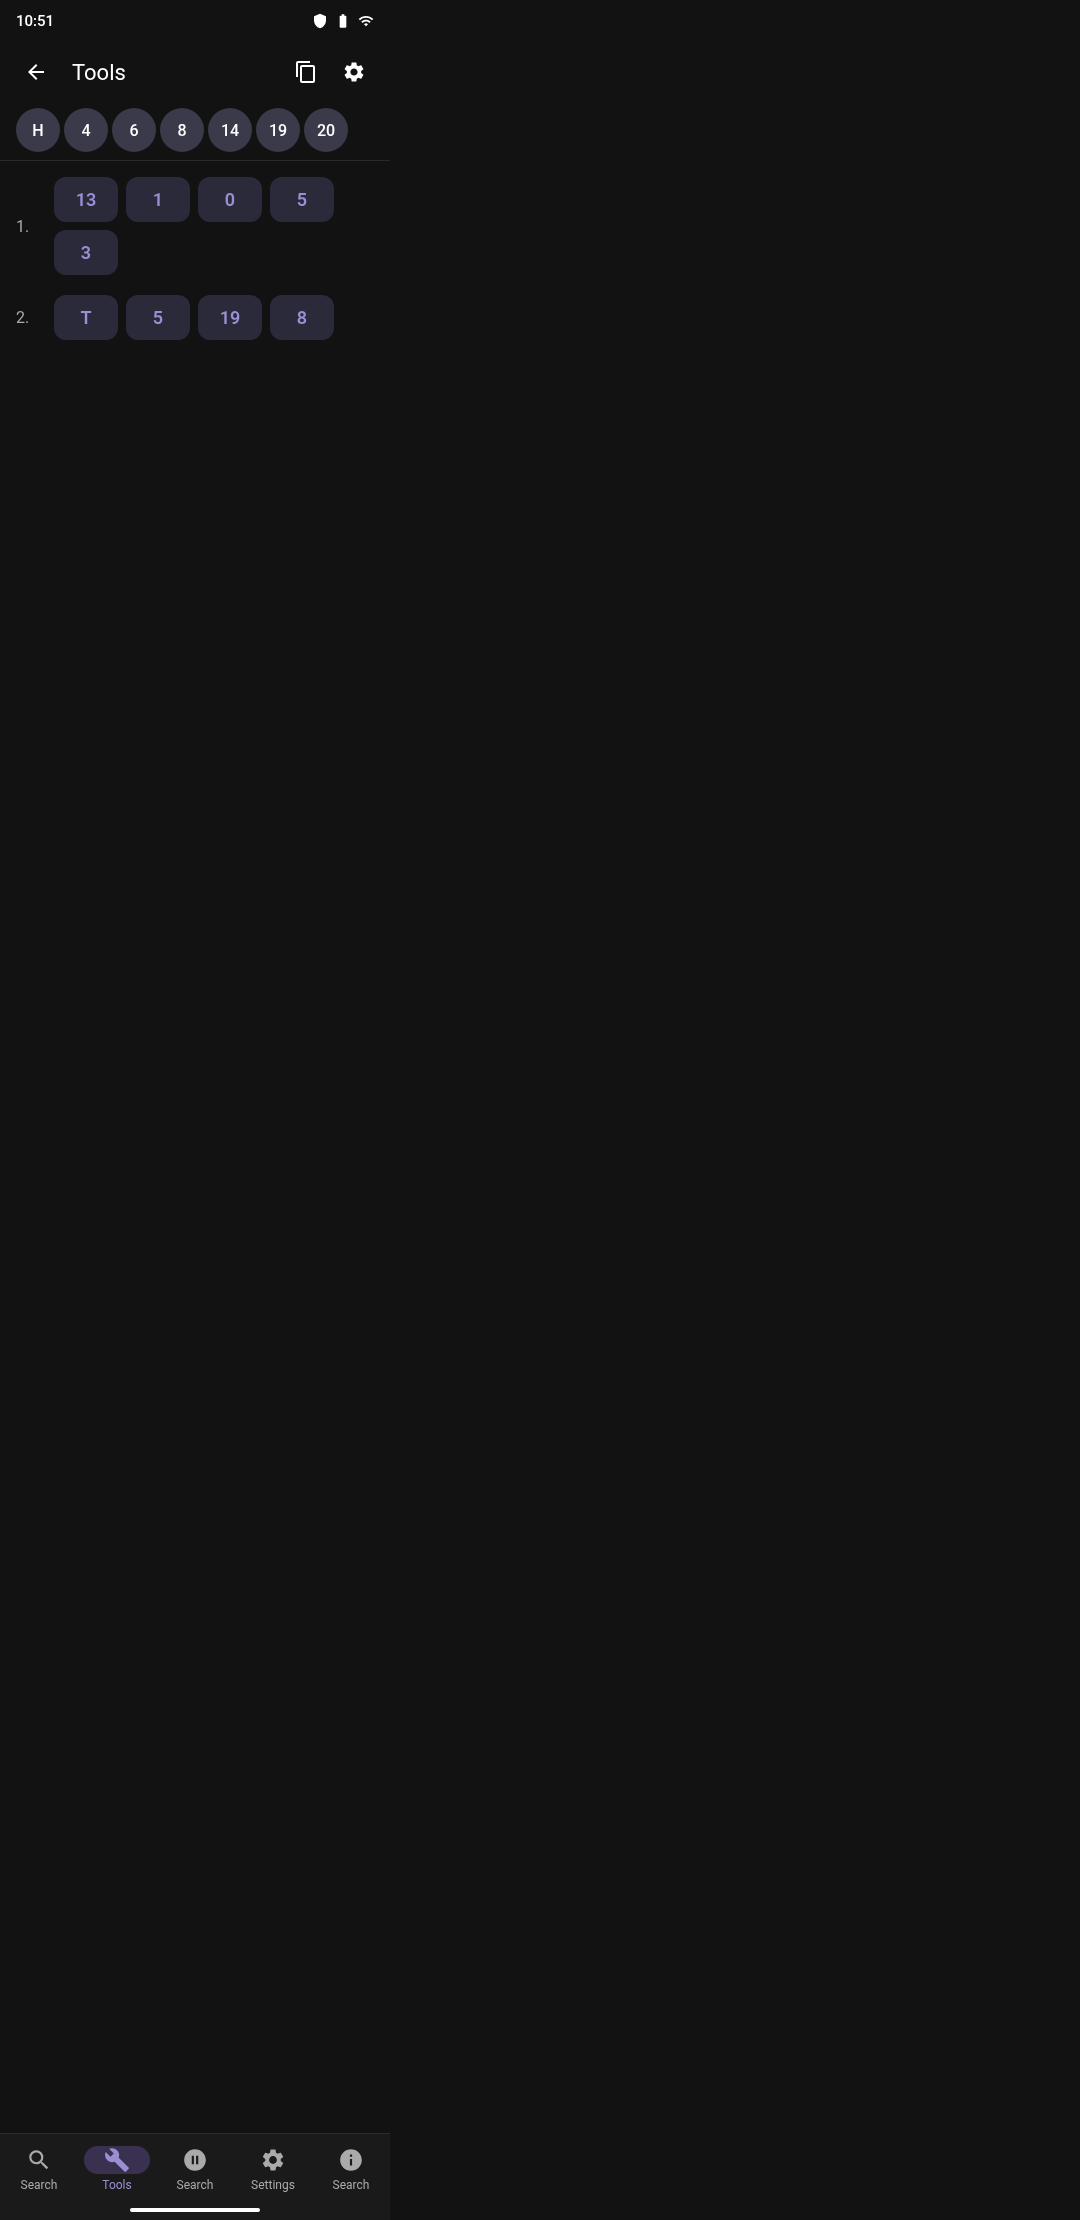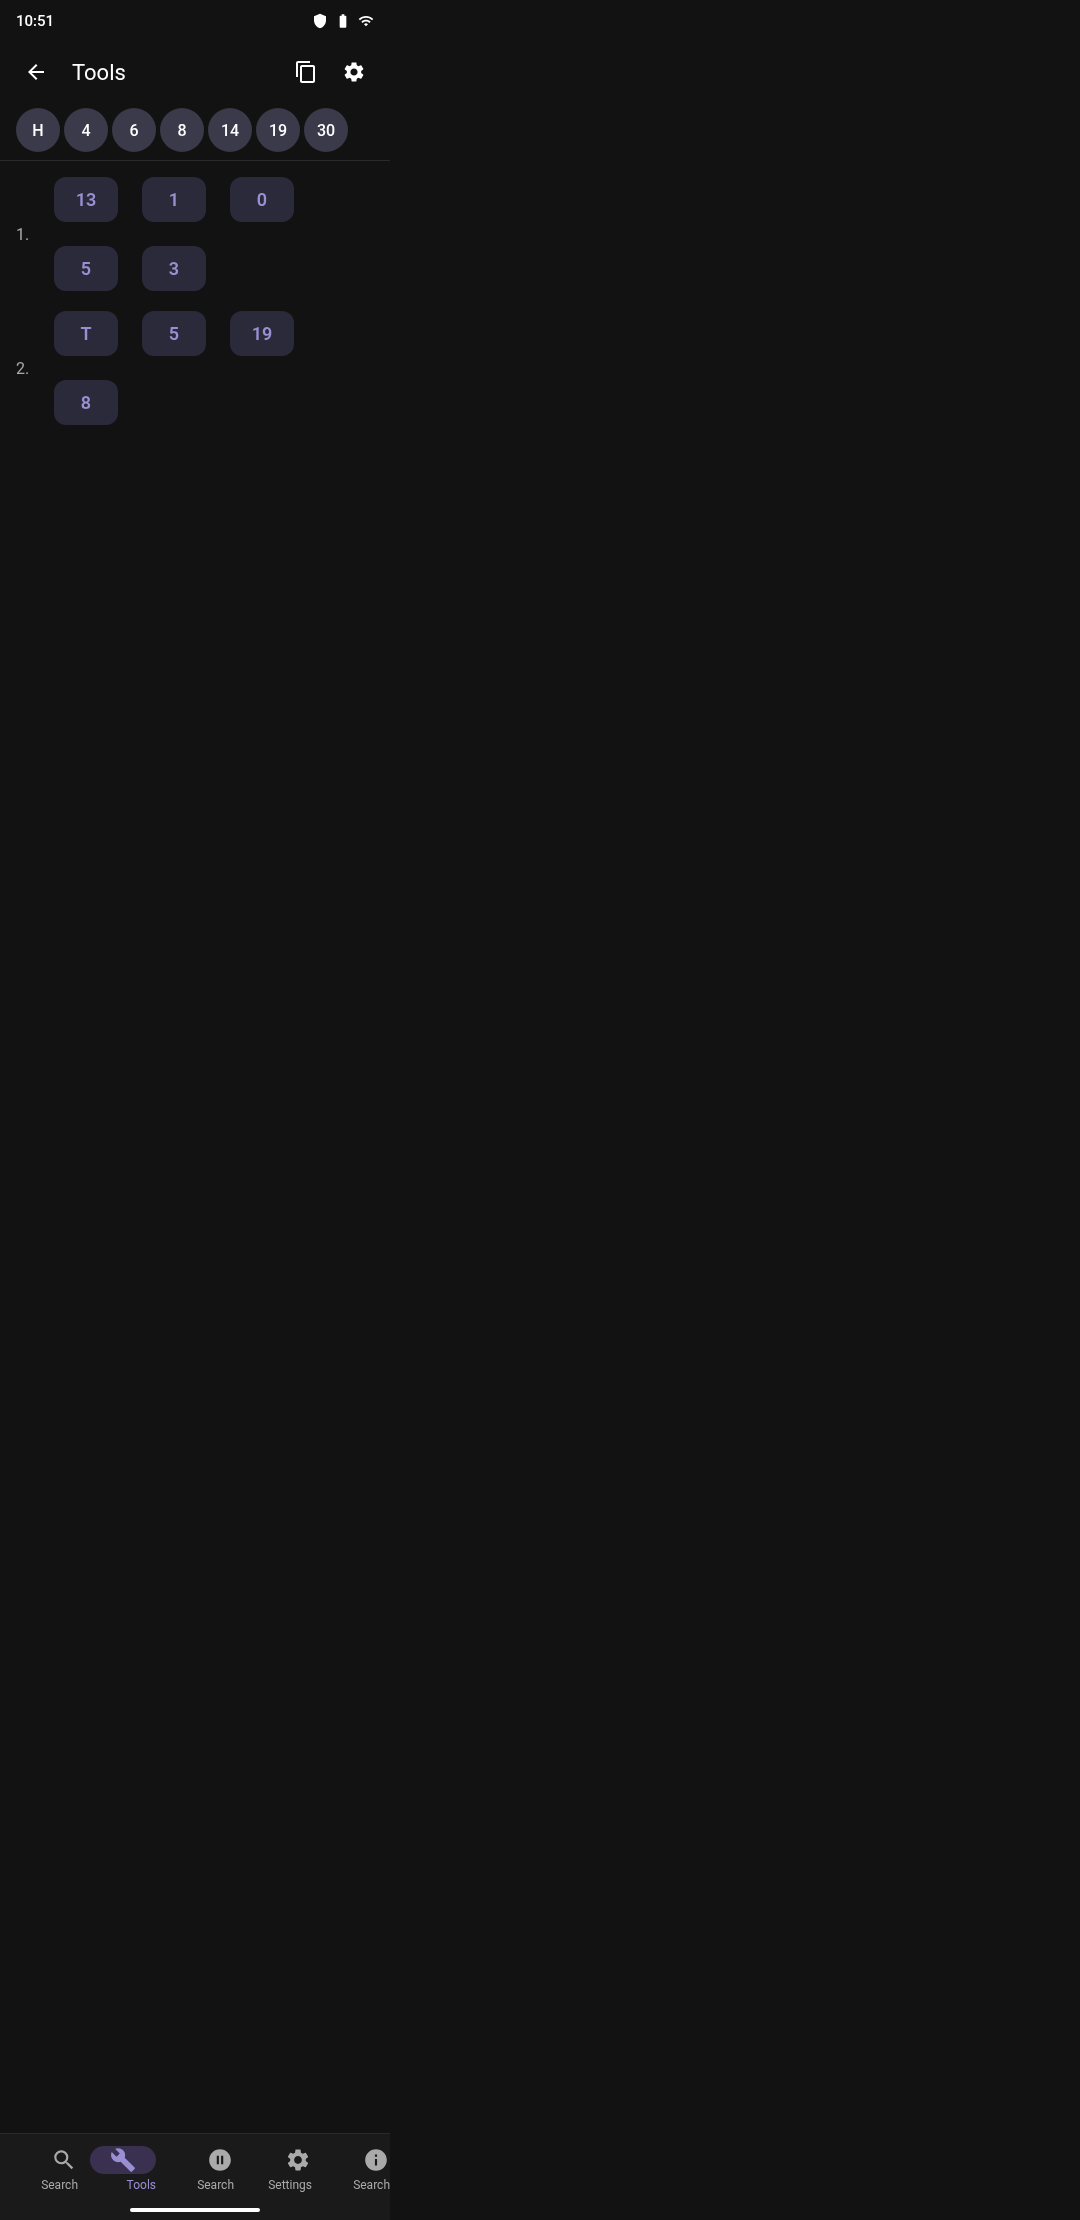--- a/index.html
+++ b/index.html
@@ -124,21 +124,21 @@
 
     .row-number {
       font-size: 16px;
       color: #aaaaaa;
       width: 30px;
       flex-shrink: 0;
     }
 
     .cell-chips {
       display: flex;
-      gap: 24px;
+      gap: 8px;
       flex-wrap: wrap;
     }
 
     .cell-chip {
       background-color: #2a2a3a;
       border-radius: 12px;
       padding: 12px 16px;
       font-size: 18px;
       font-weight: 600;
       color: #9b8fd4;
@@ -158,21 +158,21 @@
       display: flex;
       align-items: center;
       justify-content: space-around;
       padding: 8px 0 24px;
       border-top: 1px solid #2a2a2a;
     }
 
     .nav-item {
       display: flex;
       flex-direction: column;
-      align-items: flex-end;
+      align-items: center;
       gap: 4px;
       cursor: pointer;
       flex: 1;
       padding: 4px 0;
     }
 
     .nav-icon {
       width: 28px;
       height: 28px;
       display: flex;
@@ -271,21 +271,21 @@
   <div class="col-header-chip">
     <span>8</span>
   </div>
   <div class="col-header-chip">
     <span>14</span>
   </div>
   <div class="col-header-chip">
     <span>19</span>
   </div>
   <div class="col-header-chip">
-    <span>30</span>
+    <span>20</span>
   </div>
 </div>
 
 <div class="main-content">
   <div class="data-table">
 
     <div class="data-row">
       <span class="row-number">1.</span>
       <div class="cell-chips">
         <div class="cell-chip">

